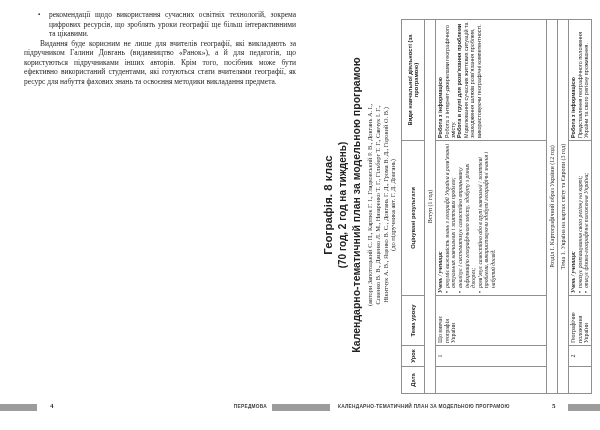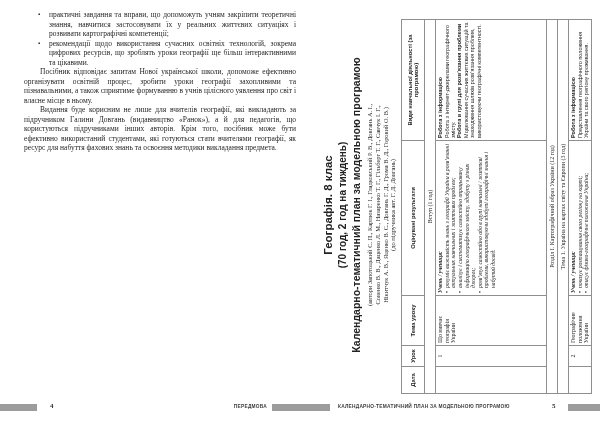--- a/index.html
+++ b/index.html
@@ -57,24 +57,22 @@
   .flabel.left{left:200px;width:67px;text-align:right;}
   .flabel.right{left:338px;}
 </style>
 </head>
 <body>
 
 <div class="canvas">
 
   <div class="left-body">
     <ul class="bullets">
-      <li>практичні завдання та вправи, що допоможуть учням закріпити теоретичні знання, навчитися застосовувати їх у реальних життєвих ситуаціях і розвивати картографічні компетенції;</li>
       <li>рекомендації щодо використання сучасних освітніх технологій, зокрема цифрових ресурсів, що зроблять уроки географії ще більш інтерактивними та цікавими.</li>
     </ul>
-    <p class="para">Посібник відповідає запитам Нової української школи, допоможе ефективно організувати освітній процес, зробити уроки географії захопливими та пізнавальними, а також сприятиме формуванню в учнів цілісного уявлення про світ і власне місце в ньому.</p>
     <p class="para">Видання буде корисним не лише для вчителів географії, які викладають за підручником Галини Довгань (видавництво «Ранок»), а й для педагогів, що користуються підручниками інших авторів. Крім того, посібник може бути ефективно використаний студентами, які готуються стати вчителями географії, як ресурс для набуття фахових знань та освоєння методики викладання предмета.</p>
   </div>
 
   <div class="rotated-wrap">
     <div class="readable">
       <div class="t1">Географія. 8 клас</div>
       <div class="t2">(70 год, 2 год на тиждень)</div>
       <div class="t3">Календарно-тематичний план за модельною програмою</div>
       <div class="authors">
         <div>(автори Запотоцький С. П., Карпюк Г. І., Гладковський Р. В., Довгань А. І.,</div>

